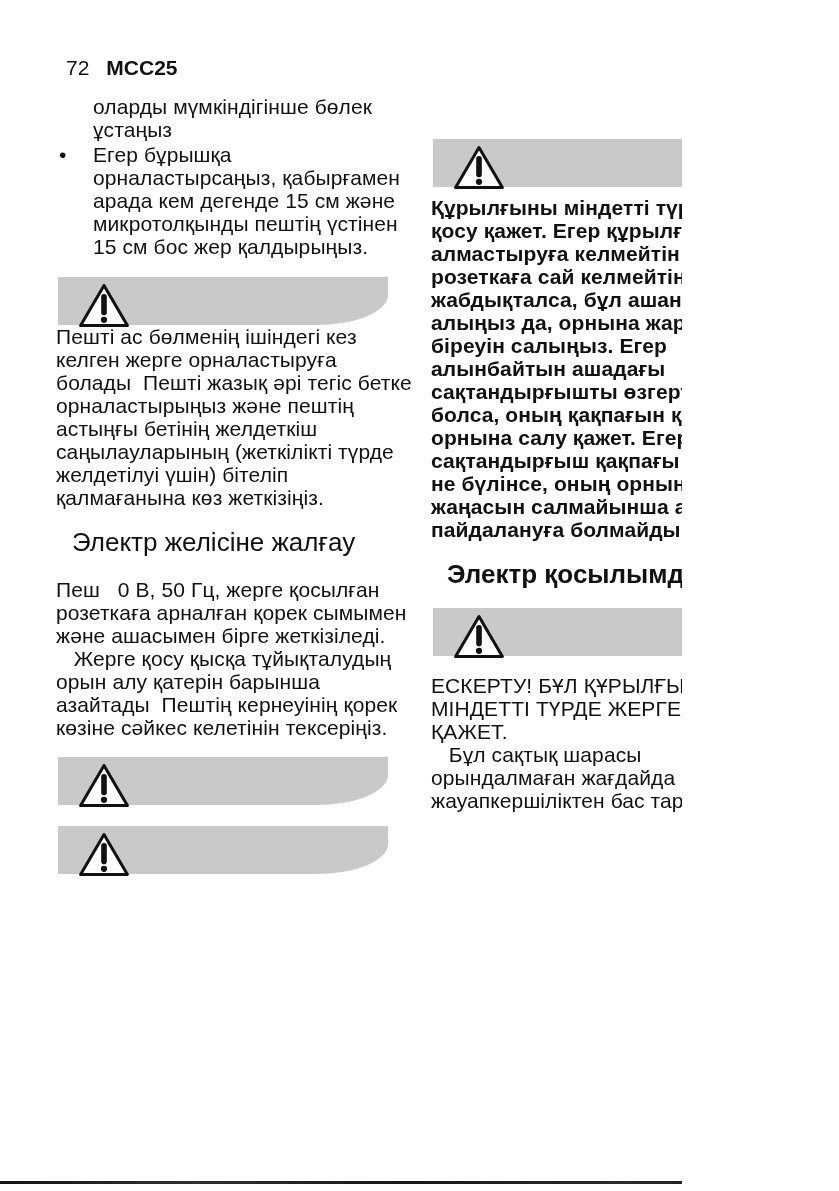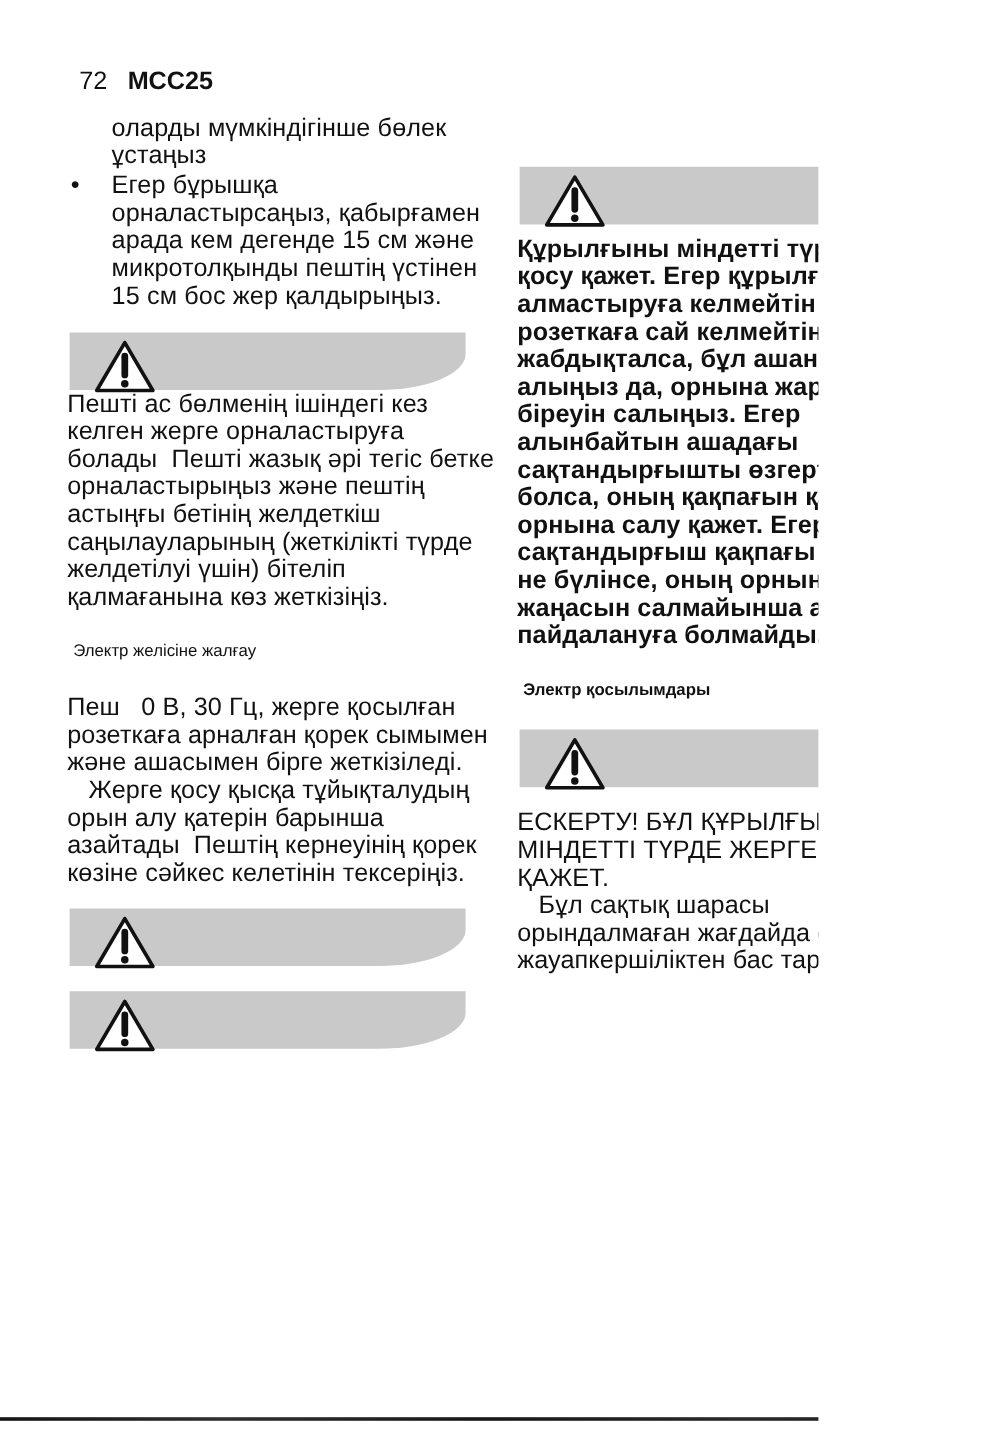--- a/index.html
+++ b/index.html
@@ -50,22 +50,22 @@
   }
   .bullet-item .marker {
     position: absolute;
     left: 3px;
     top: 0;
     font-size: 21px;
     line-height: 23px;
   }
 
   .heading {
-    margin: 5px;
-    font-size: 14px;
+    margin: 16px;
+    font-size: 26px;
     line-height: 23px;
     white-space: pre;
   }
 
   .warn-banner {
     position: relative;
     height: 48px;
     background: #c9c9c9;
     border-bottom-right-radius: 72px 30px;
     margin-left: 2px;
@@ -122,21 +122,21 @@
 келген жерге орналастыруға
 болады  Пешті жазық әрі тегіс бетке
 орналастырыңыз және пештің
 астыңғы бетінің желдеткіш
 саңылауларының (жеткілікті түрде
 желдетілуі үшін) бітеліп
 қалмағанына көз жеткізіңіз.</p>
 
     <h2 class="heading" style="margin-top:22px;font-weight:400">Электр желісіне жалғау</h2>
 
-    <p class="para" style="margin-top:24px">Пеш   0 В, 30 Гц, жерге қосылған
+    <p class="para" style="margin-top:24px">Пеш   0 В, 50 Гц, жерге қосылған
 розеткаға арналған қорек сымымен
 және ашасымен бірге жеткізіледі.
    Жерге қосу қысқа тұйықталудың
 орын алу қатерін барынша
 азайтады  Пештің кернеуінің қорек
 көзіне сәйкес келетінін тексеріңіз.</p>
 
     <div class="warn-banner" style="margin-top:18px">
       <svg class="tri" width="52" height="47" viewBox="0 0 60 54">
         <path d="M30 4 L57 50 L3 50 Z" fill="#ffffff" stroke="#111111" stroke-width="3.5" stroke-linejoin="round"></path>

